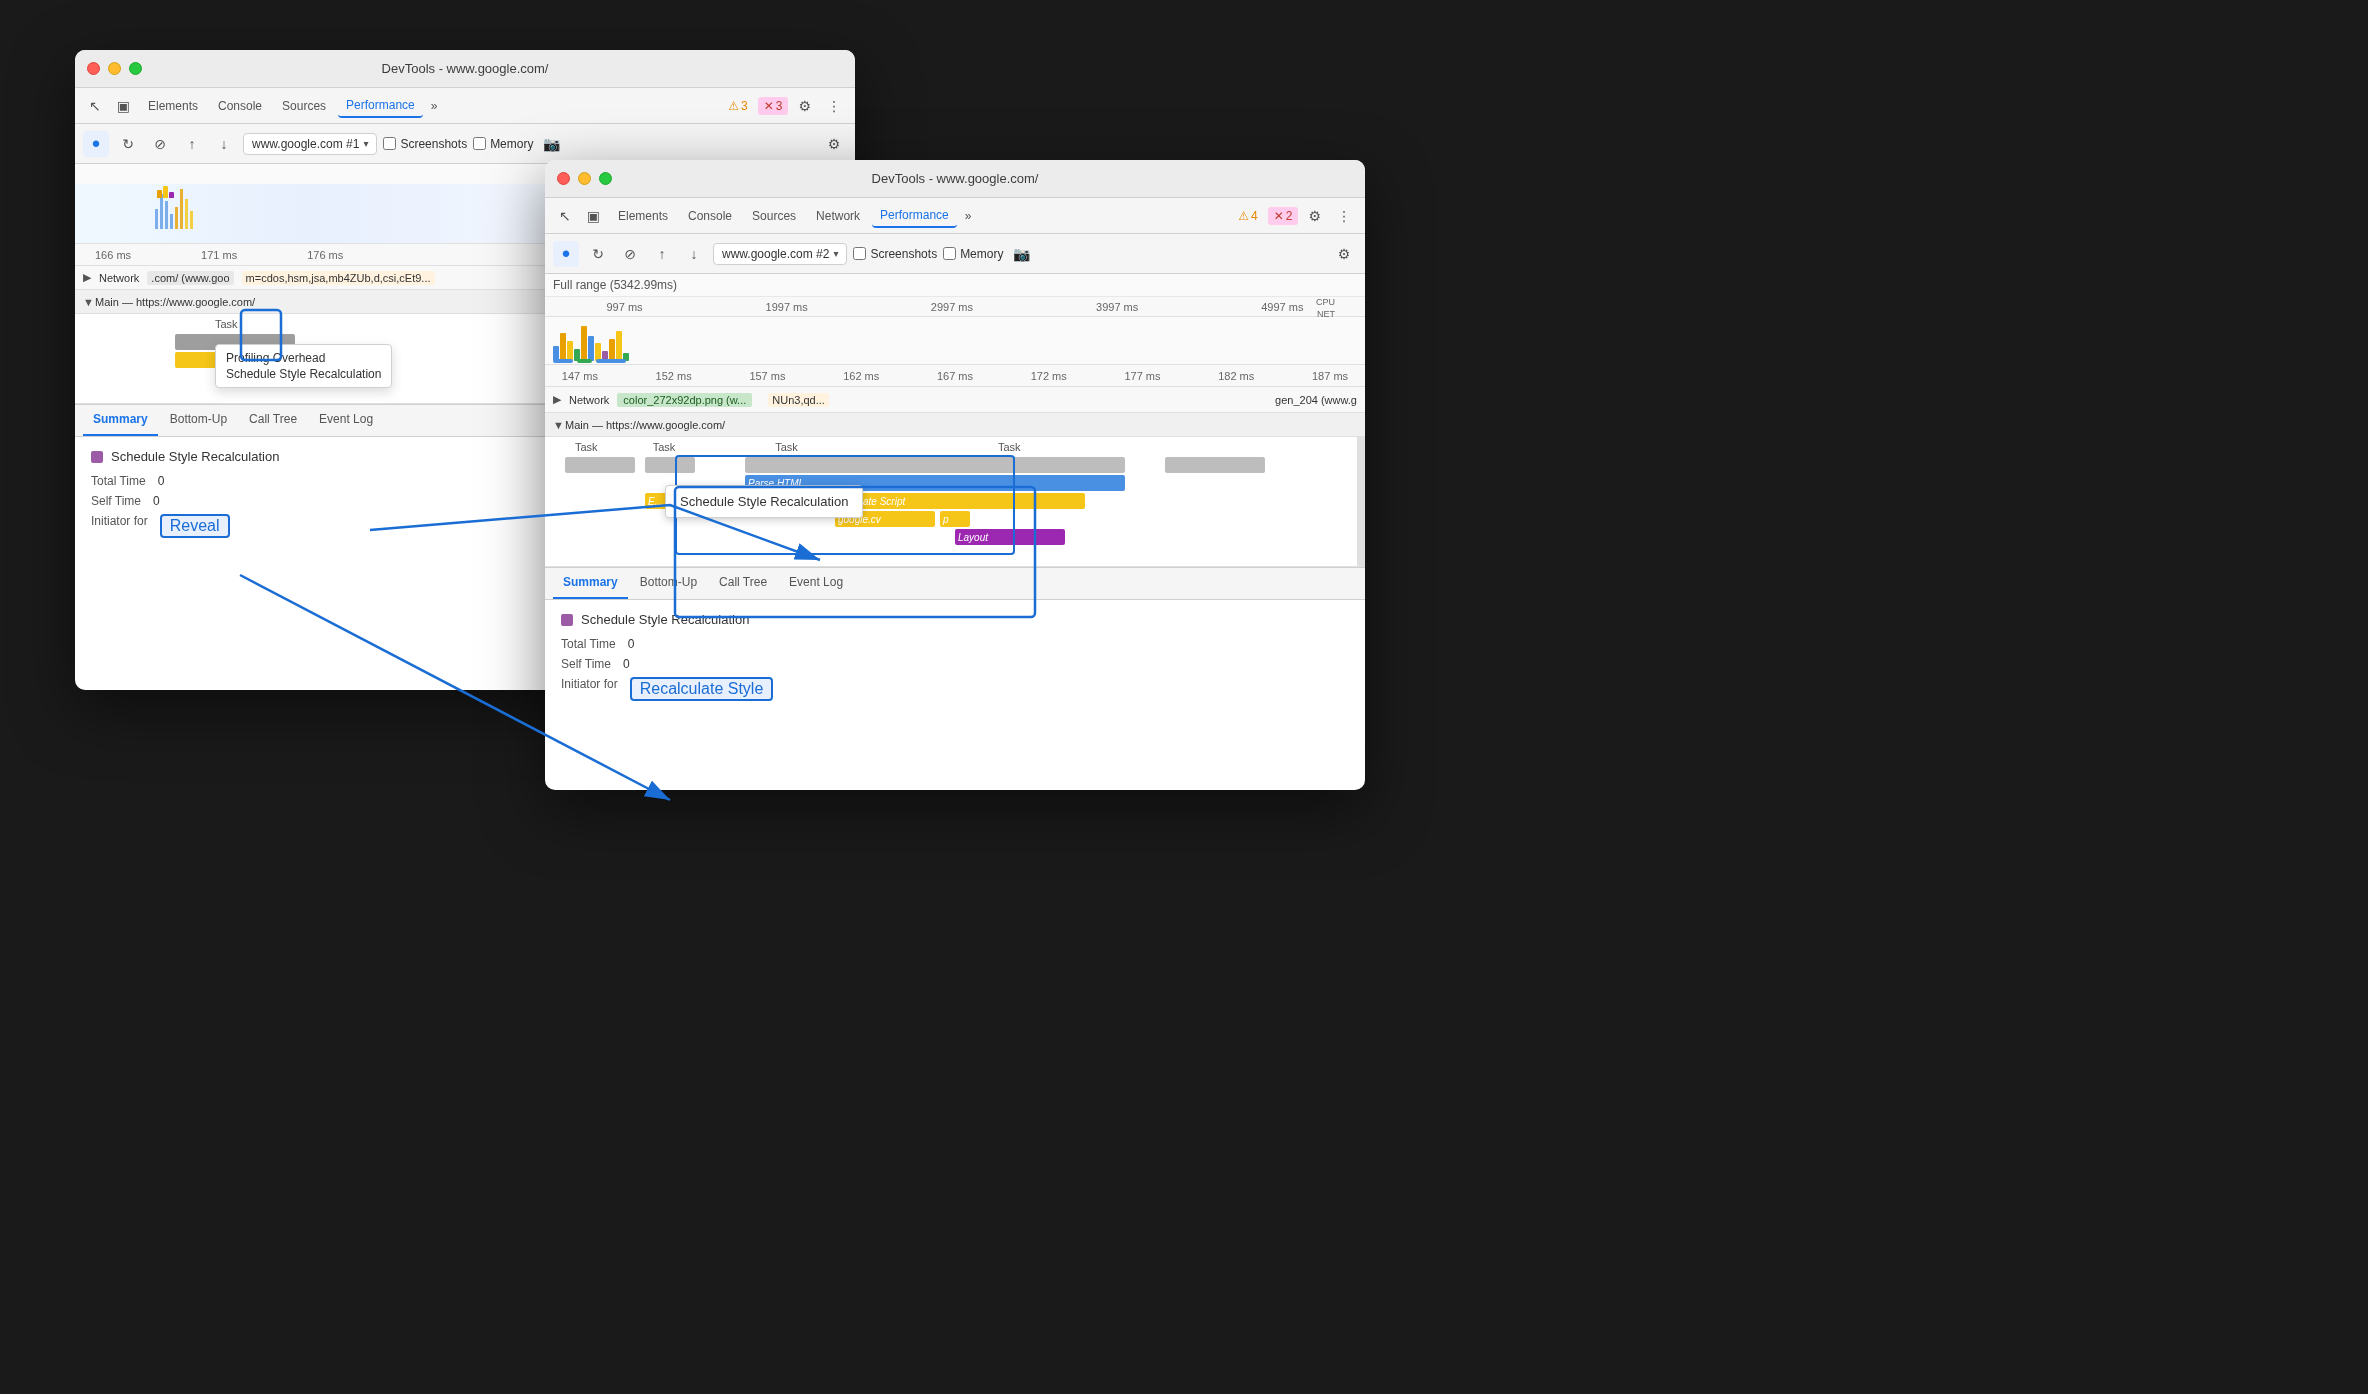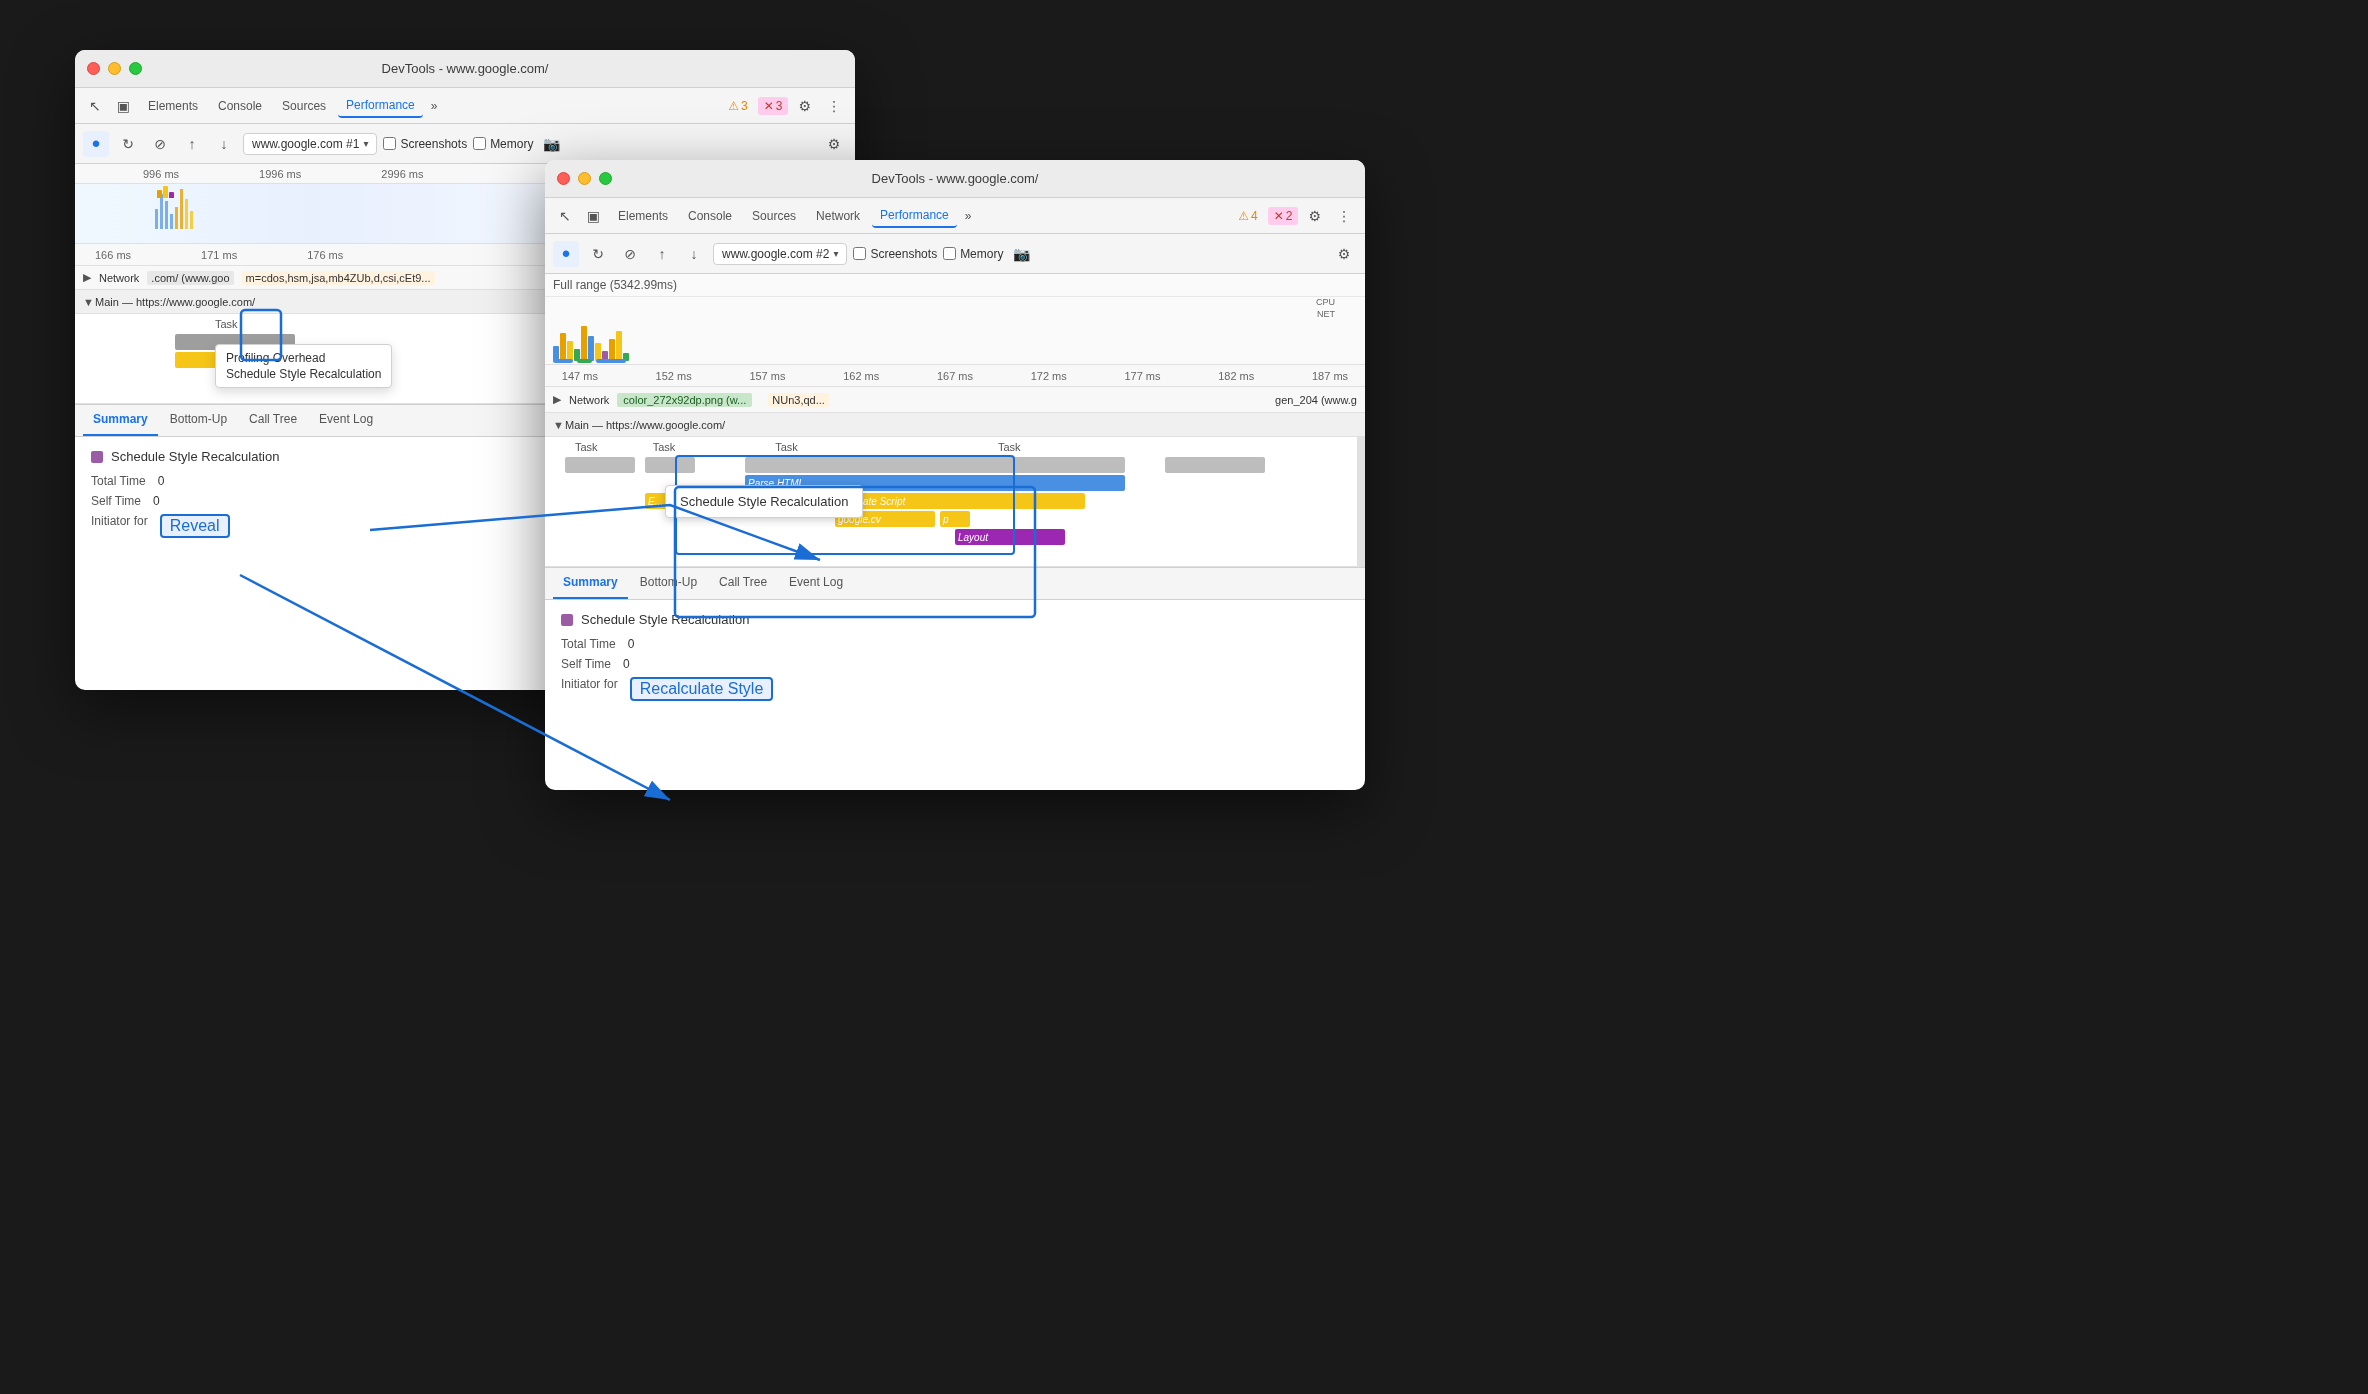--- a/index.html
+++ b/index.html
@@ -401,25 +401,20 @@
     <label class="checkbox-label">
       <input type="checkbox" style="">
       <span>Memory</span>
     </label>
     <div class="toolbar-btn">📷</div>
     <div class="toolbar-spacer"></div>
     <div class="toolbar-btn">⚙</div>
   </div>
 
   <div class="overview-bar" style="height: 80px; position:relative; border-bottom: 1px solid #e0e0e0;">
-    <div class="timeline-ruler" style="height:20px; display:flex; align-items:center; padding-left:8px; font-size:11px; color:#666; gap:80px;">
-      <span style="margin-left:60px;">996 ms</span>
-      <span>1996 ms</span>
-      <span>2996 ms</span>
-    </div>
 
     <div style="position:absolute; top:20px; left:0; right:0; height:60px; background: linear-gradient(to right, #f0f8ff 0%, #e8f0fe 30%, #fff 100%); overflow:hidden;">
 
       <div style="position:absolute; top:5px; left:80px; display:flex; gap:2px; align-items:flex-end;">
         <div style="width:3px; height:20px; background:#4a90e2; opacity:0.7;"></div>
         <div style="width:3px; height:35px; background:#4a90e2; opacity:0.7;"></div>
         <div style="width:3px; height:28px; background:#4a90e2; opacity:0.7;"></div>
         <div style="width:3px; height:15px; background:#4a90e2; opacity:0.7;"></div>
         <div style="width:3px; height:22px; background:#e8a000; opacity:0.8;"></div>
         <div style="width:3px; height:40px; background:#e8a000; opacity:0.8;"></div>
@@ -552,20 +547,27 @@
     <div class="toolbar-btn">⚙</div>
   </div>
 
   <div class="full-range-text">
     <span>Full range (5342.99ms)</span>
   </div>
 
   <div class="overview-bar" style="height:68px; position:relative;">
     <div style="position:absolute; top:0; right:30px; font-size:9px; color:#666; line-height:1.2;">CPU</div>
     <div style="position:absolute; top:12px; right:30px; font-size:9px; color:#666; line-height:1.2;">NET</div>
+    <div class="timeline-ruler" style="height:20px; display:flex; align-items:center; padding-left:0; font-size:11px; color:#666; gap:0; justify-content:space-around;">
+      <span>997 ms</span>
+      <span>1997 ms</span>
+      <span>2997 ms</span>
+      <span>3997 ms</span>
+      <span>4997 ms</span>
+    </div>
 
     <div style="position:absolute; top:20px; left:0; right:40px; height:48px; overflow:hidden;">
       <div style="display:flex; gap:1px; align-items:flex-end; height:100%; padding:4px 8px;">
         <div style="width:6px; height:15px; background:#4a90e2; border-radius:1px;"></div>
         <div style="width:6px; height:28px; background:#e8a000; border-radius:1px;"></div>
         <div style="width:6px; height:20px; background:#f5c518; border-radius:1px;"></div>
         <div style="width:6px; height:12px; background:#34a853; border-radius:1px;"></div>
         <div style="width:6px; height:35px; background:#e8a000; border-radius:1px;"></div>
         <div style="width:6px; height:25px; background:#4a90e2; border-radius:1px;"></div>
         <div style="width:6px; height:18px; background:#f5c518; border-radius:1px;"></div>

